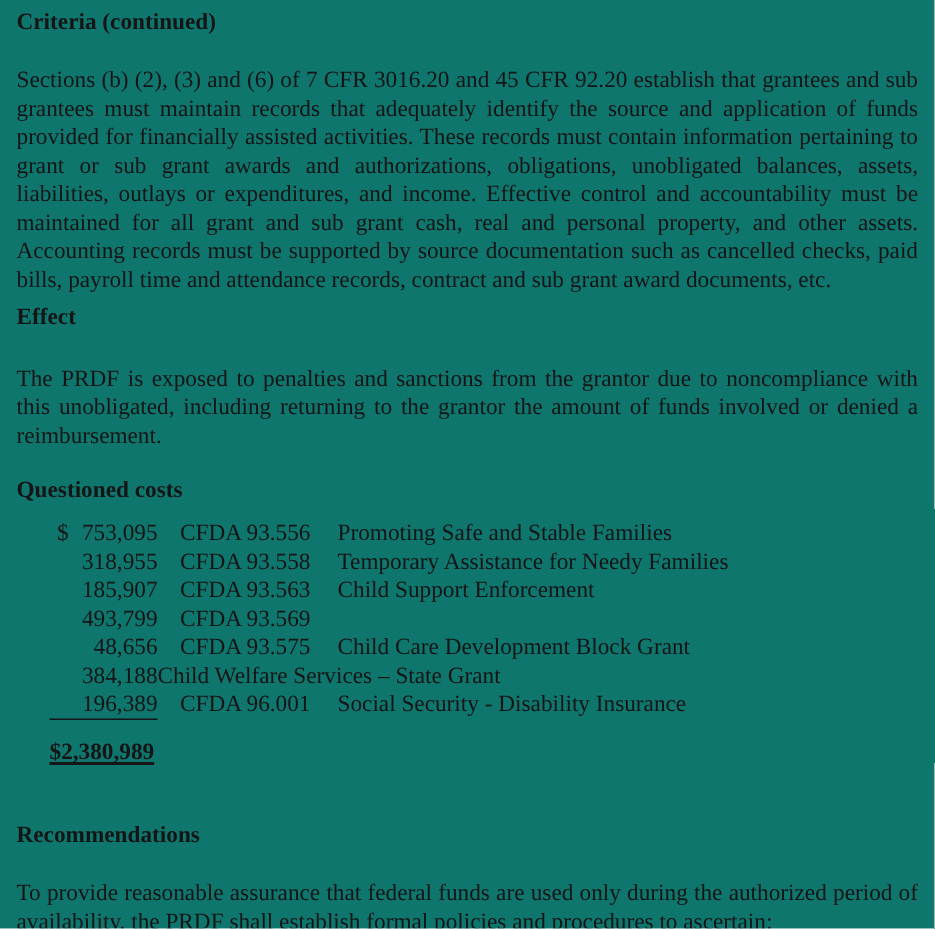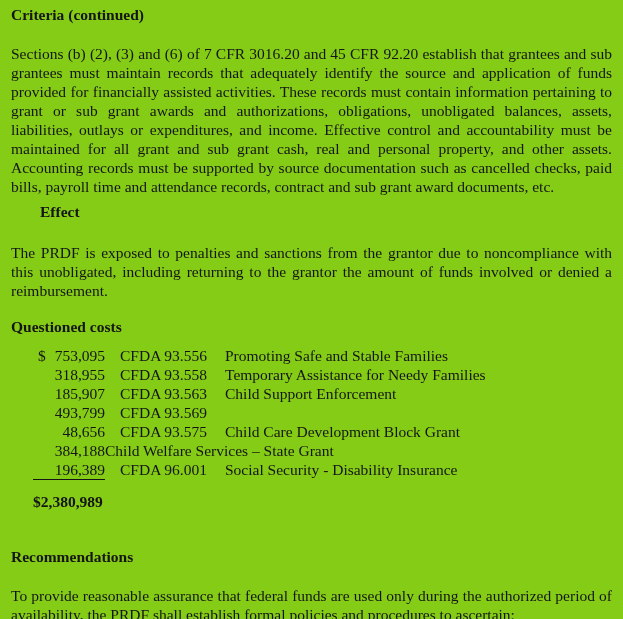--- a/index.html
+++ b/index.html
@@ -6,38 +6,38 @@
     margin: 0;
     padding: 0;
     background: #ffffff;
   }
   .page {
     position: relative;
     width: 623px;
     height: 619px;
     box-sizing: border-box;
     padding: 5px 11px 0 11px;
-    background: #84cc16;
+    background: #0f766e;
     color: #151515;
     font-family: "Liberation Serif", "DejaVu Serif", serif;
     font-size: 15.5px;
     line-height: 19px;
     overflow: hidden;
   }
   .heading {
     font-weight: bold;
     margin: 0;
   }
   .para {
     text-align: justify;
     margin: 0;
   }
   .m-after-criteria   { margin-bottom: 20px; }
   .m-after-para1      { margin-bottom: 6px; }
-  .m-after-effect-h   { margin-bottom: 22px; margin-left: 29px; }
+  .m-after-effect-h   { margin-bottom: 22px; }
   .m-after-para2      { margin-bottom: 17px; }
   .m-after-qc-h       { margin-bottom: 10px; }
   .m-after-table      { margin-bottom: 12px; }
   .m-after-total      { margin-bottom: 36px; }
   .m-after-rec-h      { margin-bottom: 20px; margin-top: 24px; }
 
   .qc-table {
     margin-left: 22px;
   }
   .qc-row {
@@ -66,20 +66,21 @@
   }
   .qc-program {
     flex: 1;
     white-space: nowrap;
   }
   .total-line {
     margin-left: 22px;
     font-weight: bold;
   }
   .total-line .total-value {
+    text-decoration: underline;
     text-decoration-thickness: 1.5px;
     text-underline-offset: 2px;
   }
 </style>
 </head>
 <body>
 
 <div class="page">
 
   <div class="heading m-after-criteria">Criteria (continued)</div>

